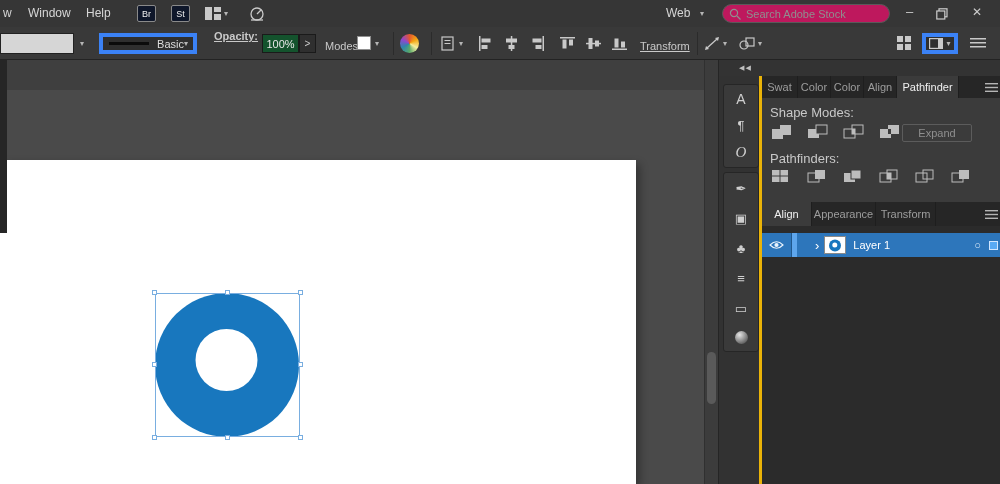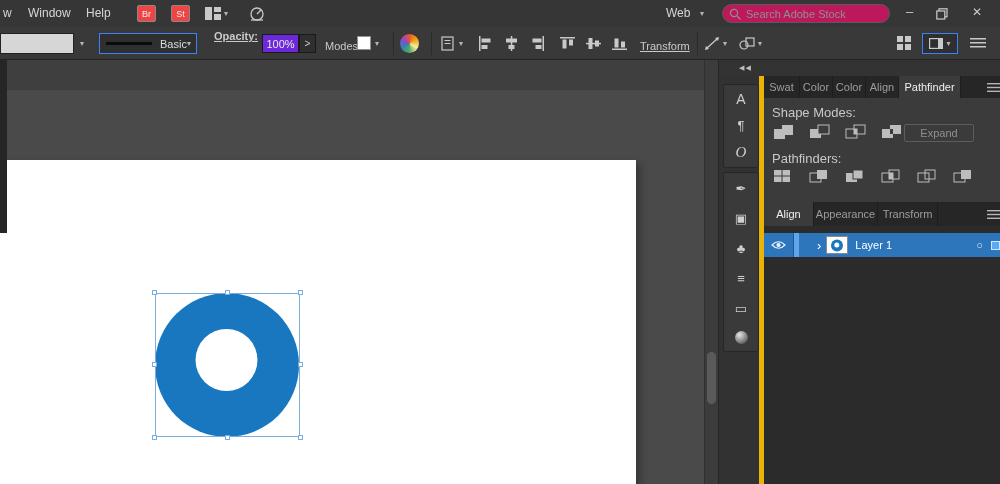--- a/index.html
+++ b/index.html
@@ -4,48 +4,48 @@
 <style>
   * { margin:0; padding:0; box-sizing:border-box; }
   body { font-family:"Liberation Sans", sans-serif; }
   .app { position:relative; width:1000px; height:484px; background:#4a4a4a; overflow:hidden; font-family:"Liberation Sans",sans-serif; }
   .a { position:absolute; }
   .txt { color:#d6d6d6; font-size:12px; }
   .small { font-size:11px; color:#c9c9c9; }
   .chev { color:#b5b5b5; font-size:8px; line-height:1; }
   
   .menubar { left:0; top:0; width:1000px; height:27px; background:#363636; }
-  .badge { width:19px; height:17px; background:#ef4444; border:1px solid #8a8a8a; border-radius:2px; color:#eee; font-size:9px; display:flex; align-items:center; justify-content:center; }
+  .badge { width:19px; height:17px; background:#0f172a; border:1px solid #8a8a8a; border-radius:2px; color:#eee; font-size:9px; display:flex; align-items:center; justify-content:center; }
   .searchbox { left:722px; top:4px; width:168px; height:19px; background:#be185d; border:1px solid #5a5a5a; border-radius:10px; display:flex; align-items:center; padding:0 6px; }
   .searchbox input { background:transparent; border:none; outline:none; color:#bbb; font-size:11px; width:130px; margin-left:5px; font-family:"Liberation Sans",sans-serif; }
   .searchbox input::placeholder { color:#8f8f8f; }
   .winbtn { color:#cccccc; font-size:13px; }
   
   .controlbar { left:0; top:27px; width:1000px; height:33px; background:#393939; border-bottom:1px solid #232323; }
-  .field { background:#6d28d9; border:1px solid #1a1a1a; color:#e8e8e8; font-size:11px; display:flex; align-items:center; justify-content:center; }
-  .ddbox { background:#2f2f2f; border:1px solid #3b82f6; display:flex; align-items:center; }
+  .field { background:#14532d; border:1px solid #1a1a1a; color:#e8e8e8; font-size:11px; display:flex; align-items:center; justify-content:center; }
+  .ddbox { background:#2f2f2f; border:4px solid #3b82f6; display:flex; align-items:center; }
   .sep { width:1px; height:23px; background:#2b2b2b; top:5px; }
   .linklabel { font-size:11px; color:#c9c9c9; text-decoration:underline; }
   
   .canvas { left:0; top:60px; width:718px; height:424px; background:#4a4a4a; }
   .canvas-shade { left:0; top:60px; width:718px; height:30px; background:#3f3f3f; }
   .leftstrip { left:0; top:60px; width:7px; height:173px; background:#262626; }
   .artboard { left:0; top:160px; width:636px; height:324px; background:#ffffff; box-shadow:4px 4px 8px rgba(0,0,0,0.3); }
   .bbox { left:155px; top:293px; width:145px; height:144px; border:1px solid #79aee0; pointer-events:none; }
   .handle { position:absolute; width:5px; height:5px; background:#ffffff; border:1px solid #79aee0; }
   .vscroll { left:704px; top:60px; width:14px; height:424px; background:#3c3c3c; border-left:1px solid #303030; }
   .vthumb { position:absolute; left:2px; top:292px; width:9px; height:52px; background:#5a5a5a; border-radius:5px; }
   
   .dock { left:718px; top:60px; width:282px; height:424px; background:#323232; border-left:1px solid #252525; }
   .docktop { position:absolute; left:0; top:0; width:282px; height:16px; background:#333333; }
   .collapse { position:absolute; left:20px; top:4px; font-size:7px; color:#bfbfbf; letter-spacing:1px; }
   .stripgroup { position:absolute; left:4px; width:36px; background:#3a3a3a; border:1px solid #262626; border-radius:3px; display:flex; flex-direction:column; align-items:center; justify-content:space-around; }
   .stripicon { color:#cfcfcf; font-size:13px; }
   .sphere { width:13px; height:13px; border-radius:50%; background:radial-gradient(circle at 35% 30%, #e5e5e5, #6a6a6a 70%, #3a3a3a); }
-  .panels { position:absolute; left:40px; top:16px; width:242px; height:408px; background:#323232; border-left:5px solid #eab308; }
+  .panels { position:absolute; left:40px; top:16px; width:242px; height:408px; background:#323232; border-left:3px solid #eab308; }
   .tabbar { position:absolute; left:0; width:242px; background:#262626; display:flex; align-items:stretch; }
   .tab { font-size:11px; color:#9d9d9d; display:flex; align-items:center; justify-content:center; border-right:1px solid #1e1e1e; cursor:default; }
   .tab.active { background:#3b3b3b; color:#f0f0f0; }
   .tabmenu { margin-left:auto; display:flex; align-items:center; padding-right:6px; }
   .pfbody { position:absolute; left:0; top:22px; width:242px; height:104px; background:#3b3b3b; }
   .plabel { position:absolute; left:8px; font-size:13px; color:#c8c8c8; }
   .iconrow { position:absolute; left:8px; display:flex; gap:13px; }
   .pfbtn { display:flex; align-items:center; justify-content:center; }
   .expandbtn { position:absolute; left:140px; top:26px; width:70px; height:18px; border:1px solid #5c5c5c; border-radius:2px; color:#8f8f8f; font-size:11px; display:flex; align-items:center; justify-content:center; }
   .layersbody { position:absolute; left:0; top:150px; width:242px; height:258px; background:#2b2b2b; }

